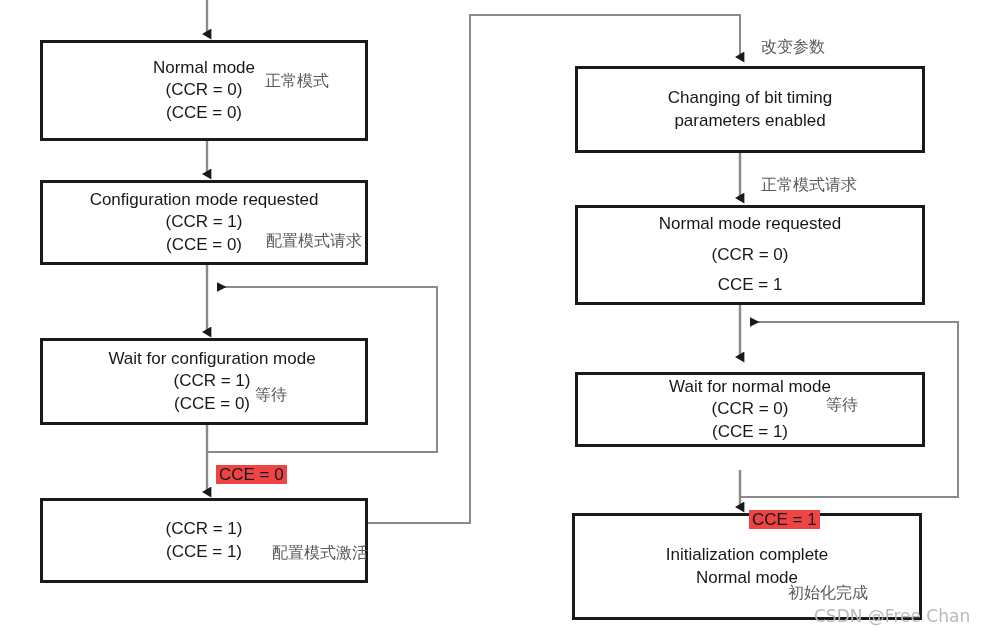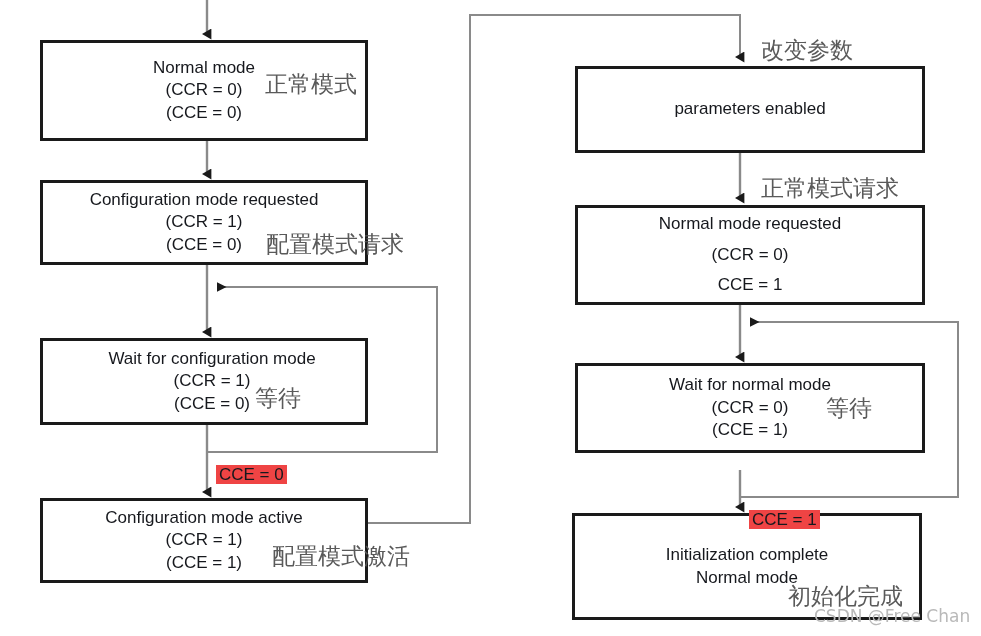--- a/index.html
+++ b/index.html
@@ -41,21 +41,21 @@
   .node .line {
     font-size: 17px;
     line-height: 1.32;
     white-space: nowrap;
     color: #16181d;
     text-align: right;
   }
   .cn {
     position: absolute;
     font-family: "DejaVu Sans", "Liberation Sans", sans-serif;
-    font-size: 23px;
+    font-size: 16px;
     line-height: 1;
     color: #5a5a5a;
     white-space: nowrap;
     z-index: 4;
   }
   .edge-label {
     position: absolute;
     font-size: 17px;
     line-height: 1;
     color: #16181d;
@@ -126,39 +126,39 @@
   <div class="cn" style="left:266px; top:233px;">配置模式请求</div>
 
   <div class="node" style="left:40px; top:338px; width:328px; height:87px;padding-left:16px;">
     <div class="line">Wait for configuration mode</div>
     <div class="line">(CCR = 1)</div>
     <div class="line">(CCE = 0)</div>
   </div>
   <div class="cn" style="left:255px; top:387px;">等待</div>
 
   <div class="node" style="left:40px; top:498px; width:328px; height:85px;">
-    <div class="line">Configuration mode active</div>
     <div class="line">(CCR = 1)</div>
     <div class="line">(CCE = 1)</div>
   </div>
   <div class="cn" style="left:272px; top:545px;">配置模式激活</div>
 
   <div class="node" style="left:575px; top:66px; width:350px; height:87px;">
+    <div class="line">Changing of bit timing</div>
     <div class="line">parameters enabled</div>
   </div>
   <div class="cn" style="left:761px; top:39px;">改变参数</div>
 
   <div class="node" style="left:575px; top:205px; width:350px; height:100px;gap:8px;">
     <div class="line">Normal mode requested</div>
     <div class="line">(CCR = 0)</div>
     <div class="line">CCE = 1</div>
   </div>
   <div class="cn" style="left:761px; top:177px;">正常模式请求</div>
 
-  <div class="node" style="left:575px; top:363px; width:350px; height:90px;">
+  <div class="node" style="left:575px; top:372px; width:350px; height:75px;">
     <div class="line">Wait for normal mode</div>
     <div class="line">(CCR = 0)</div>
     <div class="line">(CCE = 1)</div>
   </div>
   <div class="cn" style="left:826px; top:397px;">等待</div>
 
   <div class="node" style="left:572px; top:513px; width:350px; height:107px;">
     <div class="line">Initialization complete</div>
     <div class="line">Normal mode</div>
   </div>

